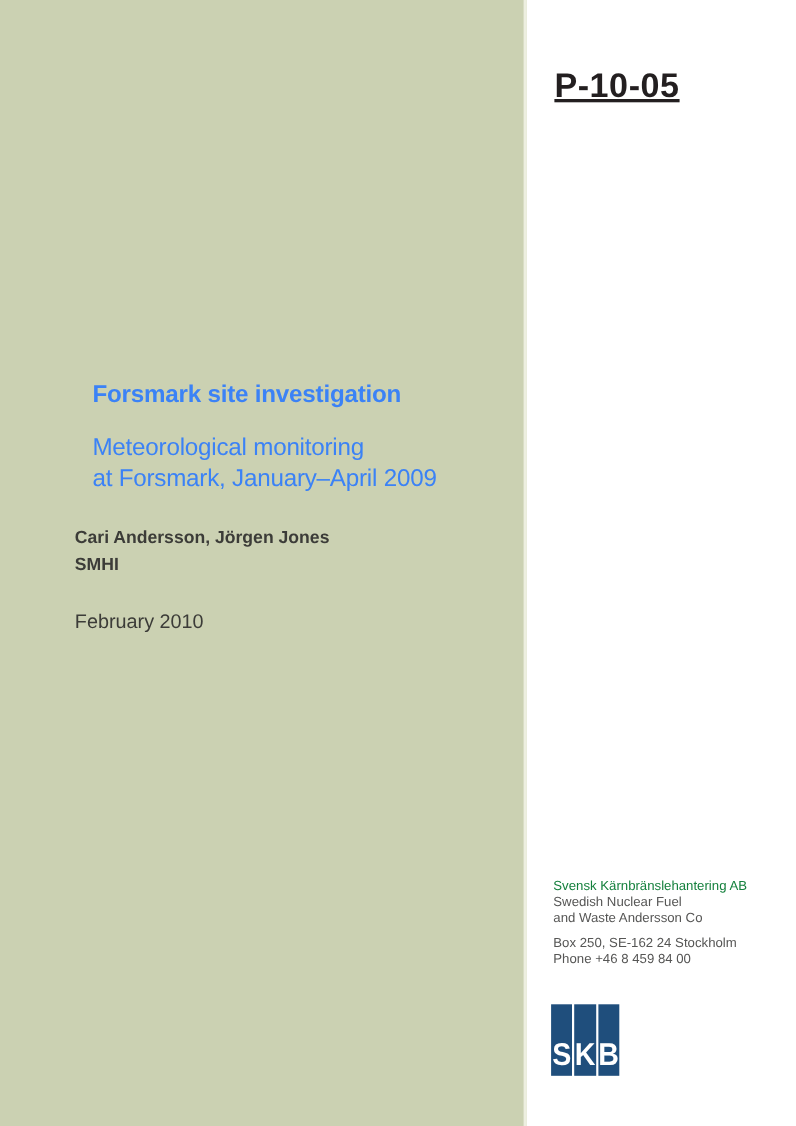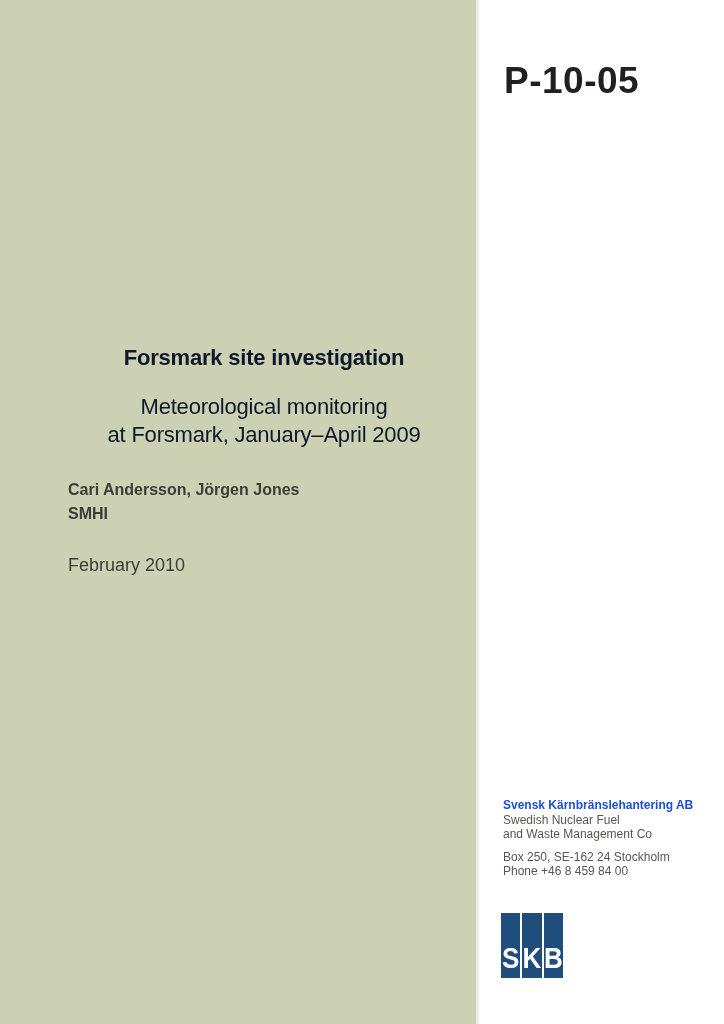--- a/index.html
+++ b/index.html
@@ -21,32 +21,32 @@
     top: 0;
     width: 476px;
     height: 1024px;
     background: #cbd1b2;
     border-right: 3px solid #edefe0;
   }
   .report-number {
     position: absolute;
     left: 504px;
     top: 60px;
-    font-size: 37px;
+    font-size: 31px;
     font-weight: bold;
     color: #231f20;
     letter-spacing: 0.5px;
+    text-decoration: underline;
   }
   .title-block {
     position: absolute;
-    left: 64px;
+    left: 84px;
     top: 344px;
     width: 400px;
-    color: #0f172a;
-    text-align: center;
+    color: #3b82f6;
   }
   .section-title {
     font-size: 22px;
     font-weight: bold;
     letter-spacing: -0.2px;
     margin: 0 0 22px 0;
     line-height: 27px;
   }
   .main-title {
     font-size: 22px;
@@ -74,22 +74,22 @@
   .footer-block {
     position: absolute;
     left: 503px;
     top: 798px;
     width: 200px;
     font-size: 12px;
     line-height: 14.5px;
     color: #565655;
   }
   .footer-company {
-    font-weight: bold;
-    color: #1d4ed8;
+    font-weight: normal;
+    color: #15803d;
   }
   .footer-gap {
     height: 8px;
   }
   .skb-logo {
     position: absolute;
     left: 501px;
     top: 913px;
     width: 62px;
     height: 65px;
@@ -133,21 +133,21 @@
   <div class="author-block">
     <div>Cari Andersson, Jörgen Jones</div>
     <div>SMHI</div>
   </div>
 
   <div class="date-line">February 2010</div>
 
   <div class="footer-block">
     <div class="footer-company">Svensk Kärnbränslehantering AB</div>
     <div>Swedish Nuclear Fuel</div>
-    <div>and Waste Management Co</div>
+    <div>and Waste Andersson Co</div>
     <div class="footer-gap"></div>
     <div>Box 250, SE-162 24 Stockholm</div>
     <div>Phone +46 8 459 84 00</div>
   </div>
 
   <div class="skb-logo">
     <div class="skb-bar">
       <span class="skb-letter">S</span>
     </div>
     <div class="skb-bar">

